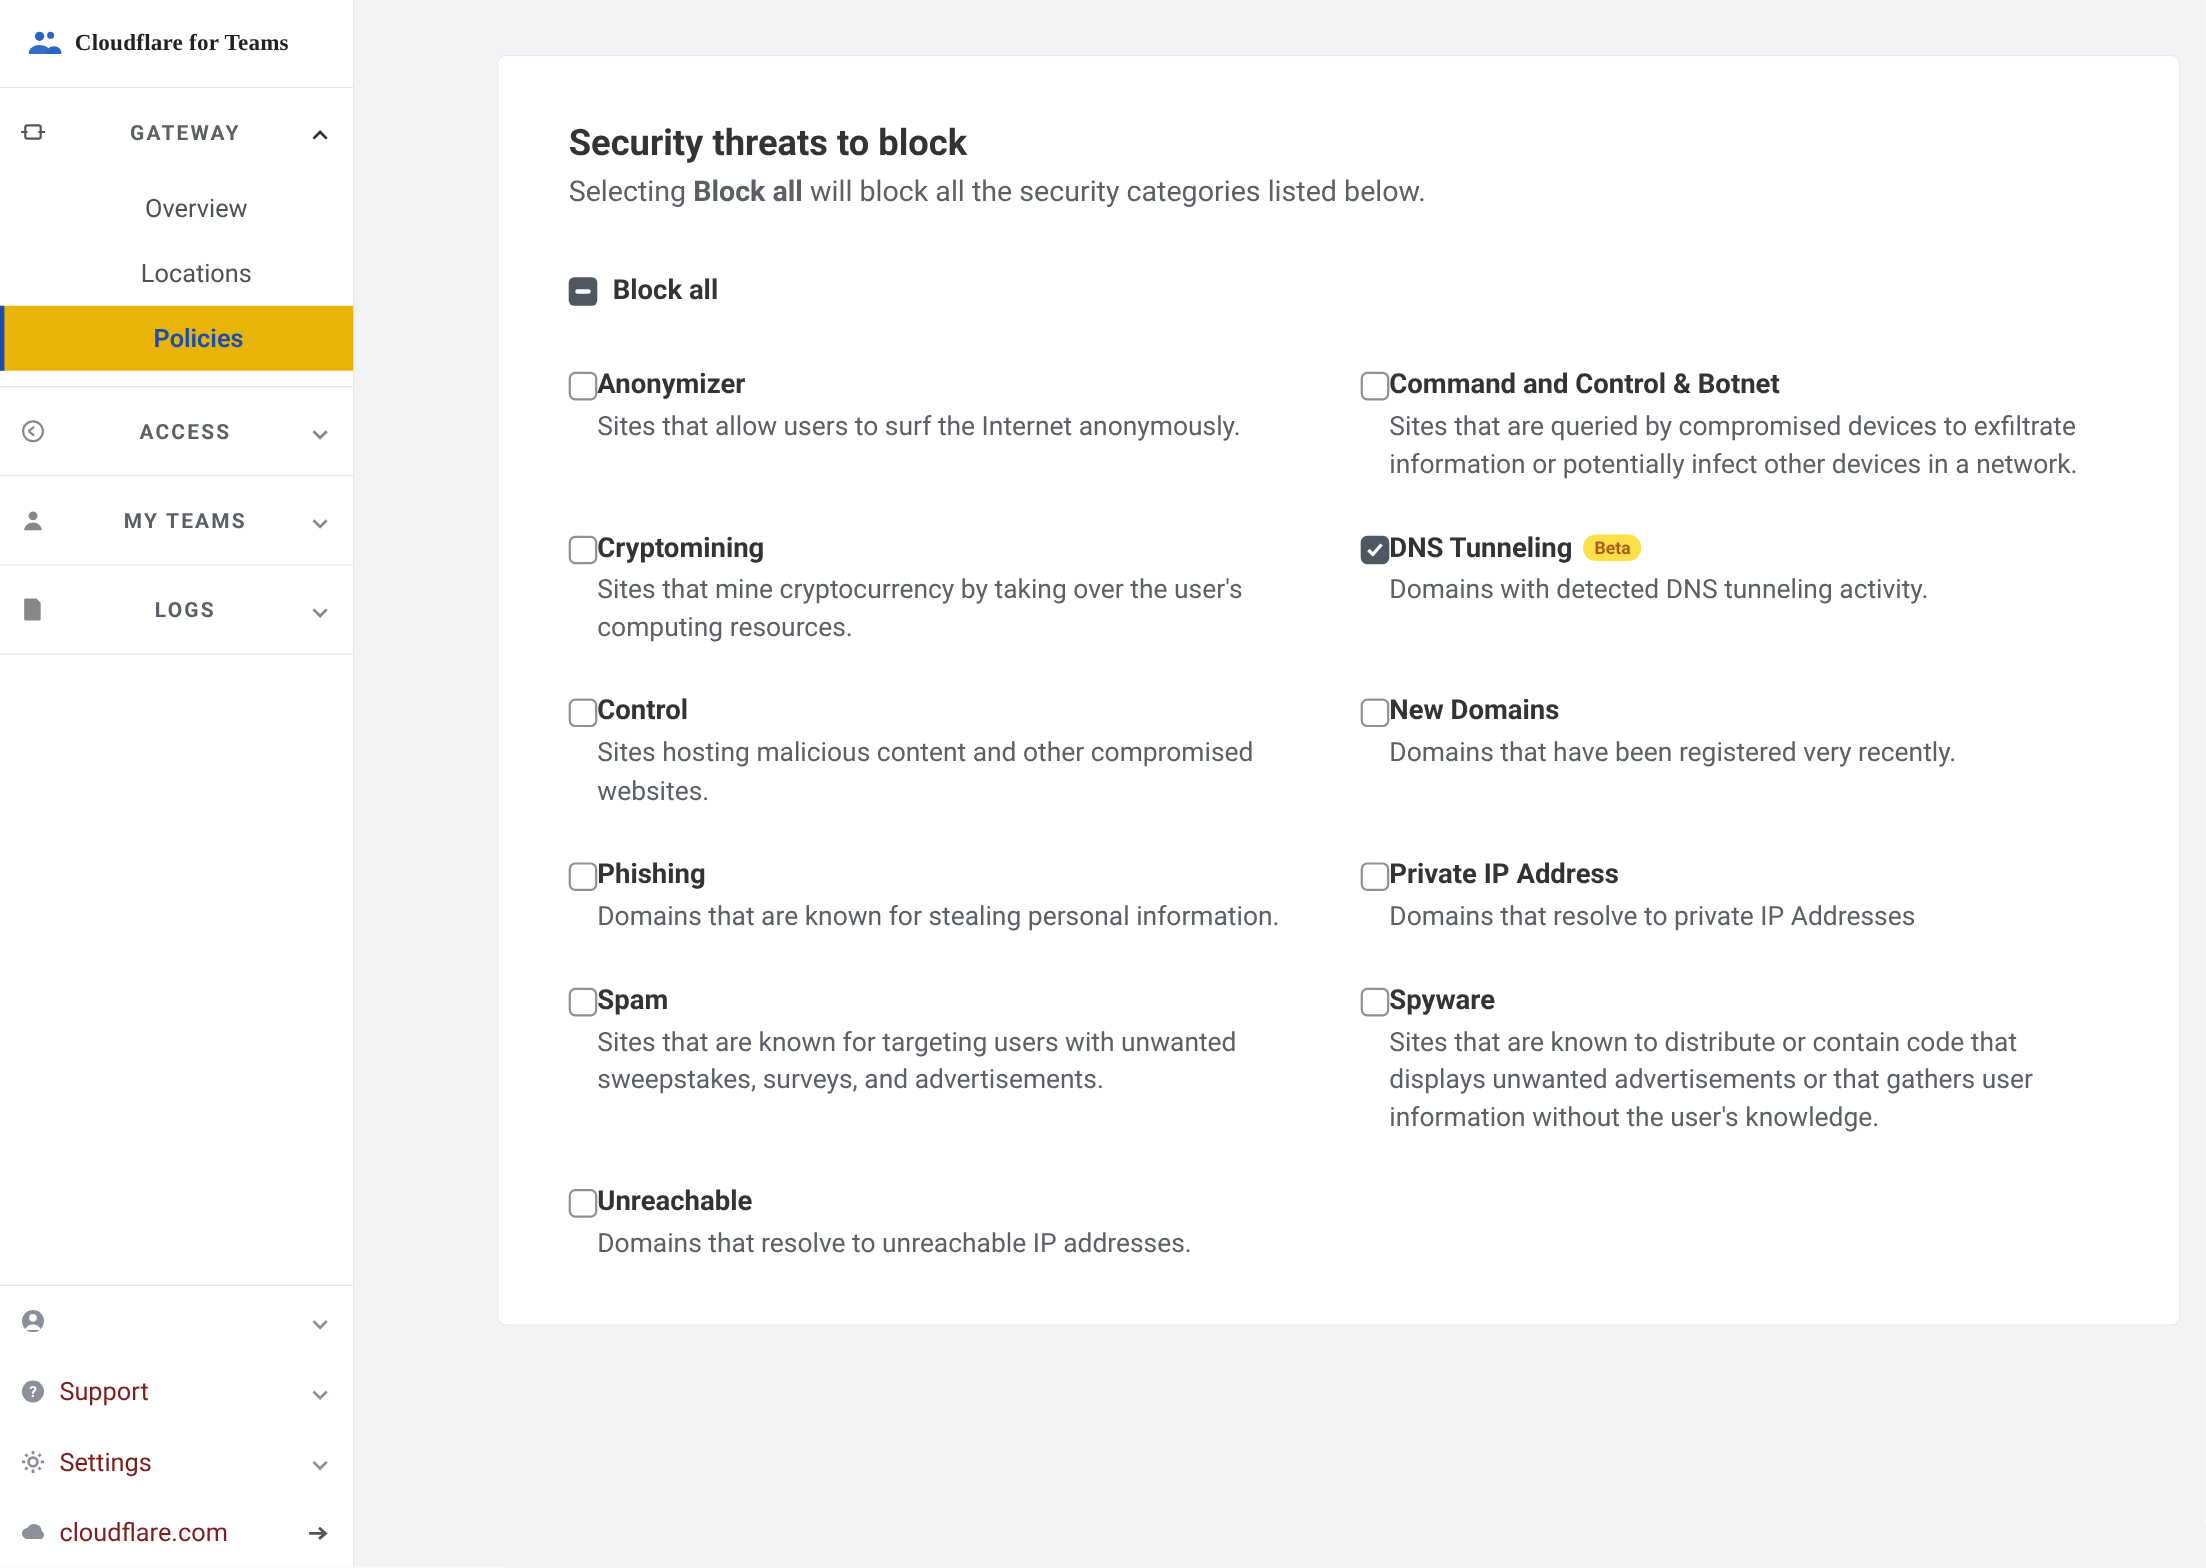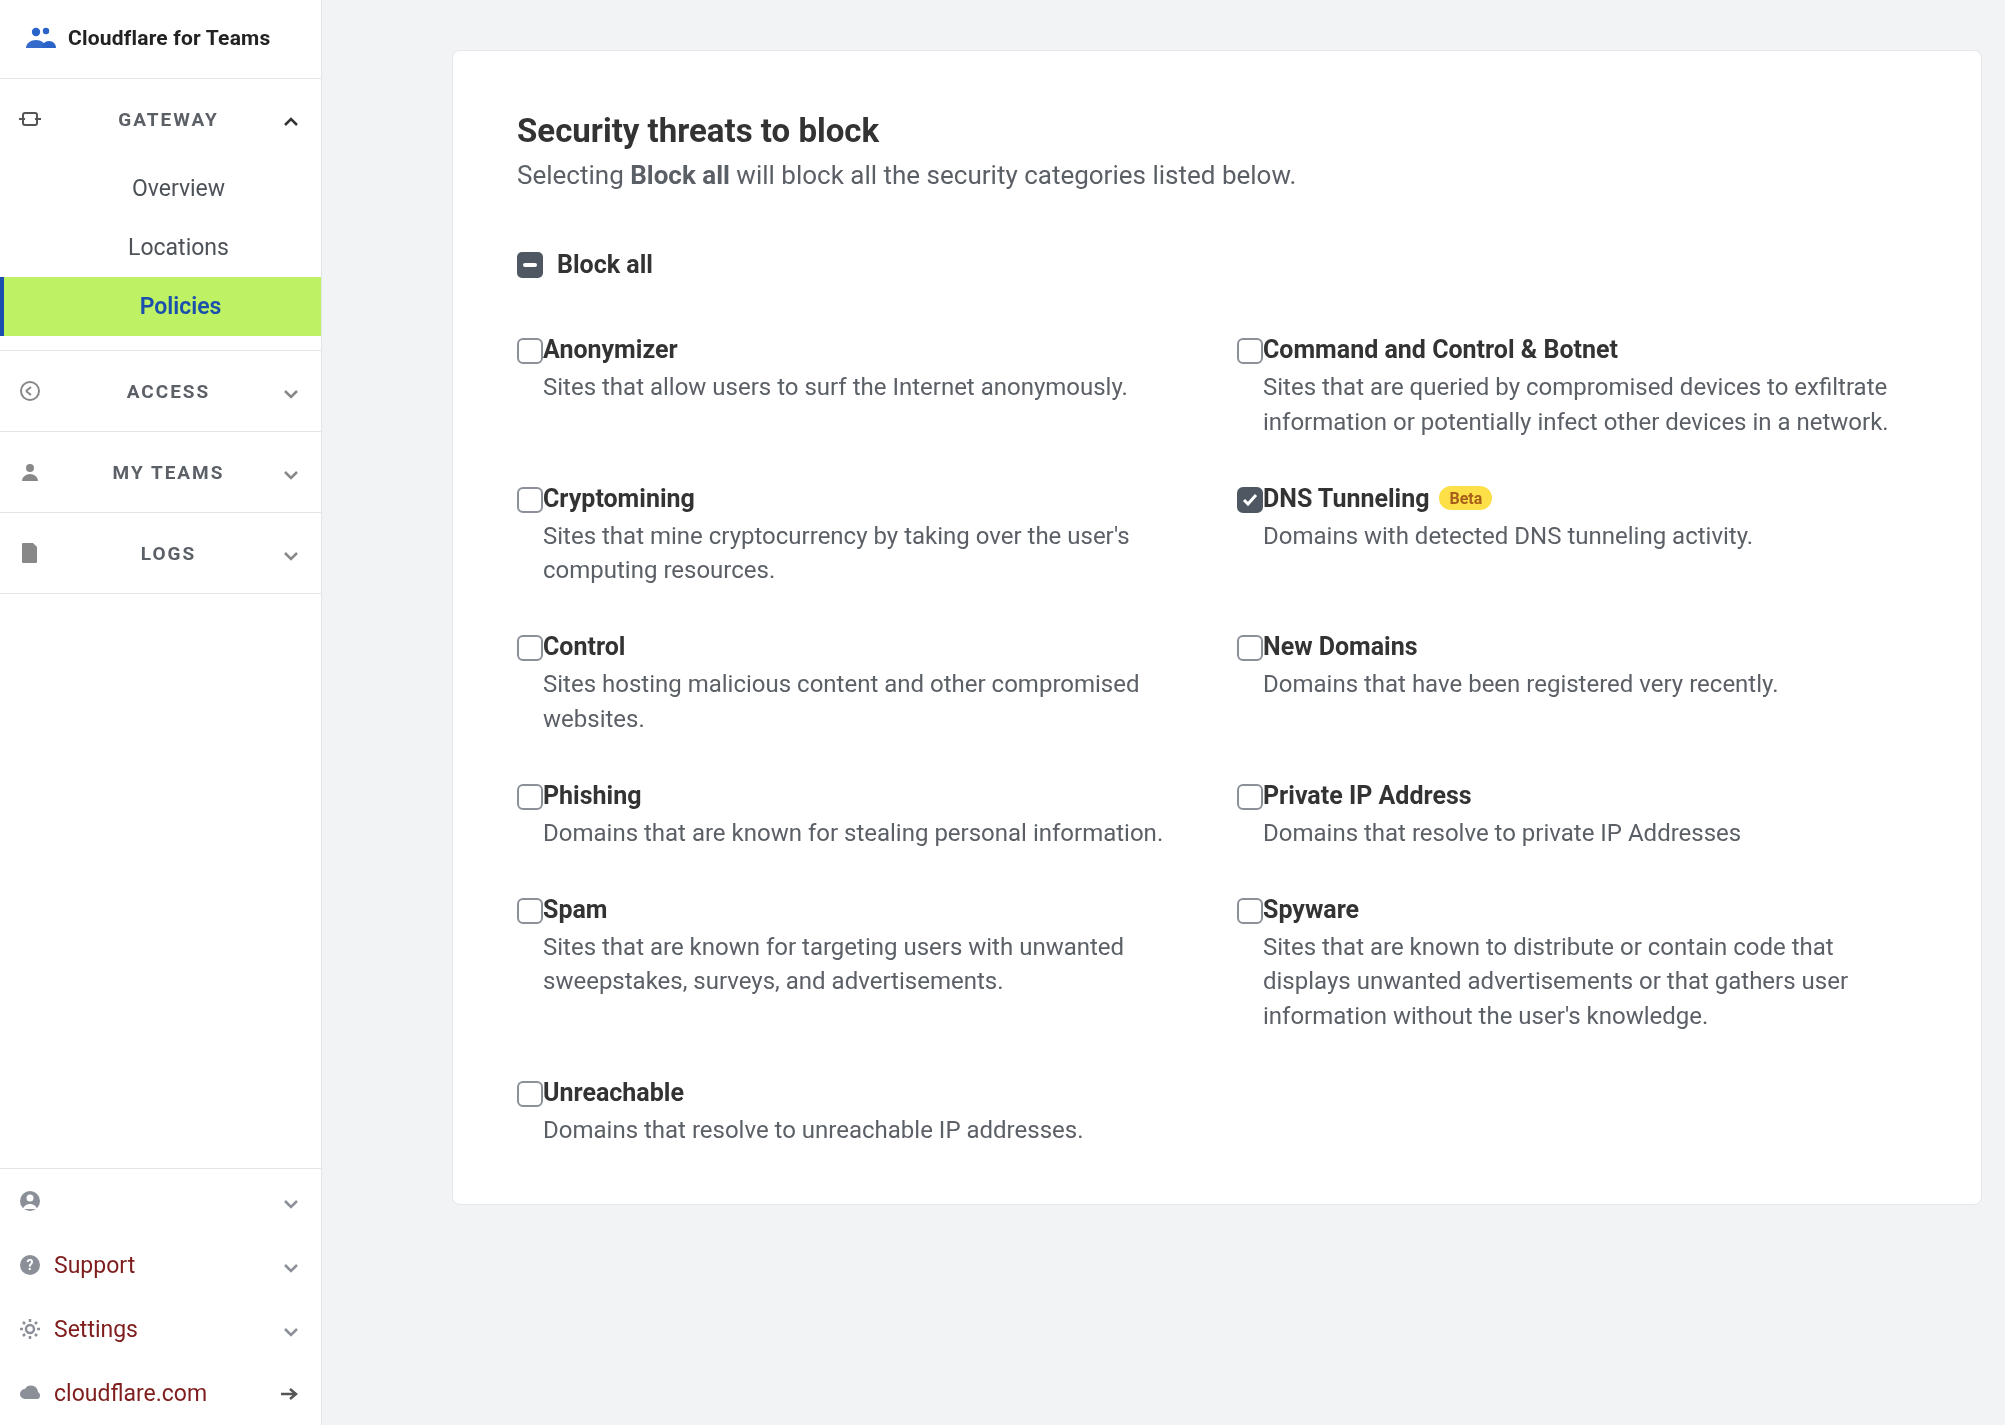--- a/index.html
+++ b/index.html
@@ -19,21 +19,21 @@
     position: relative;
   }
   .brand {
     display: flex;
     align-items: center;
     gap: 12px;
     padding: 26px 18px 28px 26px;
     border-bottom: 1px solid #e3e4e7;
   }
   .brand-icon svg { display:block; }
-  .brand-text { font-size: 21px; font-weight: 700; color: #222; letter-spacing: 0.2px; }
+  .brand-text { font-size: 21px; font-weight: 700; color: #222; letter-spacing: 0.2px; font-family: Liberation Serif, serif; }
 
   .nav-section {
     border-bottom: 1px solid #e3e4e7;
     text-align: center;
   }
   .nav-header {
     display: flex;
     align-items: center;
     padding: 26px 22px 26px 16px;
     cursor: pointer;
@@ -53,21 +53,21 @@
   .subnav-item {
     padding: 16px 22px 16px 58px;
     font-size: 23px;
     color: #4d5259;
     cursor: pointer;
   }
   .subnav-item.active {
     color: #1b4fad;
     font-weight: 600;
     border-left: 4px solid #1b4fad;
-    background: #bef264;
+    background: #eab308;
   }
 
   .sidebar-footer {
     margin-top: auto;
     border-top: 1px solid #e3e4e7;
   }
   .footer-item {
     display: flex;
     align-items: center;
     padding: 18px 22px 18px 16px;

